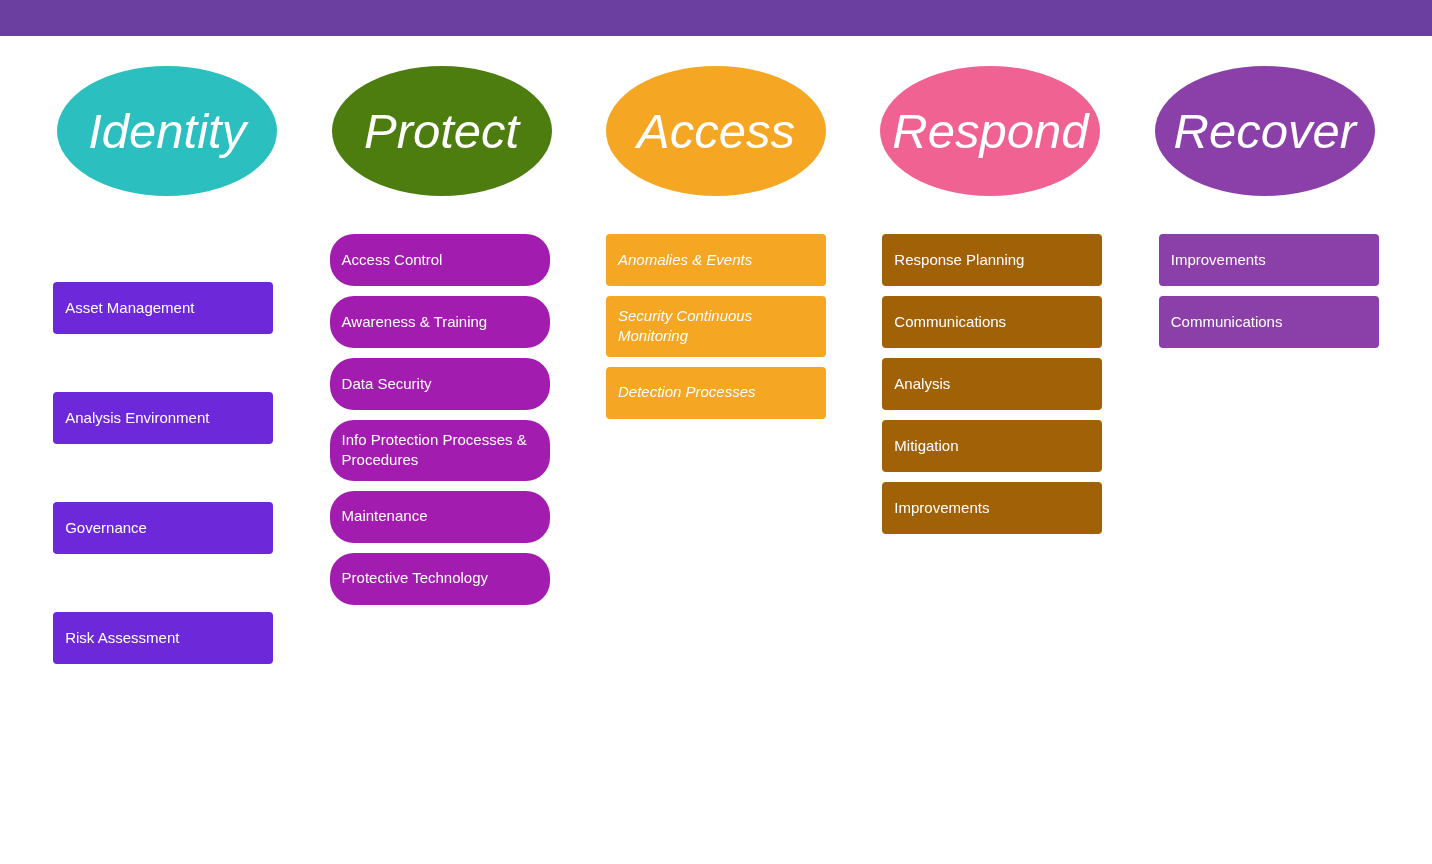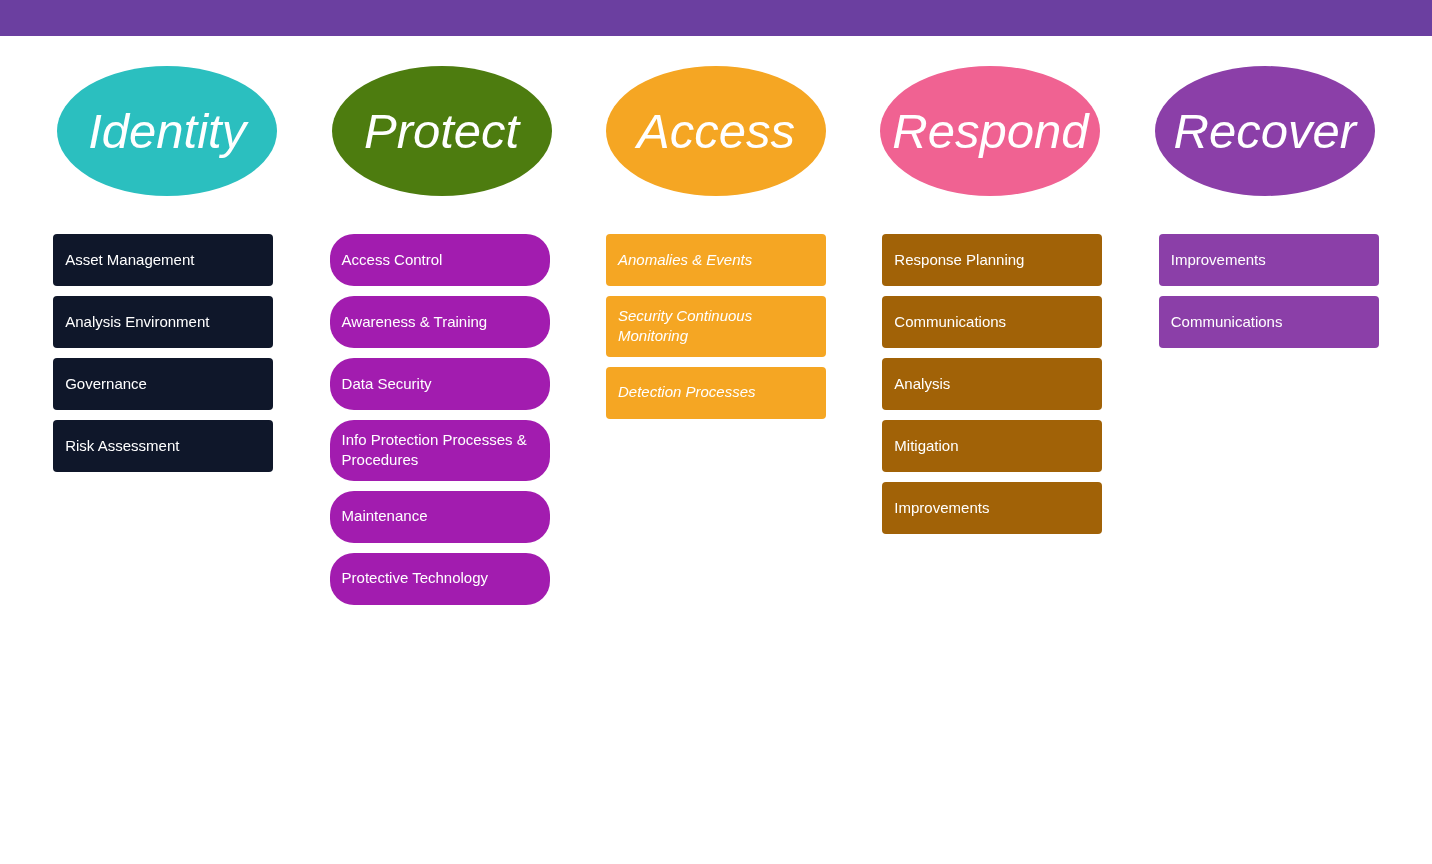--- a/index.html
+++ b/index.html
@@ -71,21 +71,21 @@
       border-radius: 4px;
       padding: 10px 12px;
       color: #fff;
       font-size: 15px;
       line-height: 1.35;
       min-height: 52px;
       display: flex;
       align-items: center;
     }
 
-    .card-identity { background: #0f172a; }
+    .card-identity { background: #6d28d9; margin-top: 48px; }
     .card-protect  { background: #a21caf; border-radius: 24px; }
     .card-detect   { background: #f5a623; font-style: italic; }
     .card-respond  { background: #a16207; }
     .card-recover  { background: #8b3fa8; }
   </style>
 </head>
 <body>
 
 <div class="header">
   <span></span>

